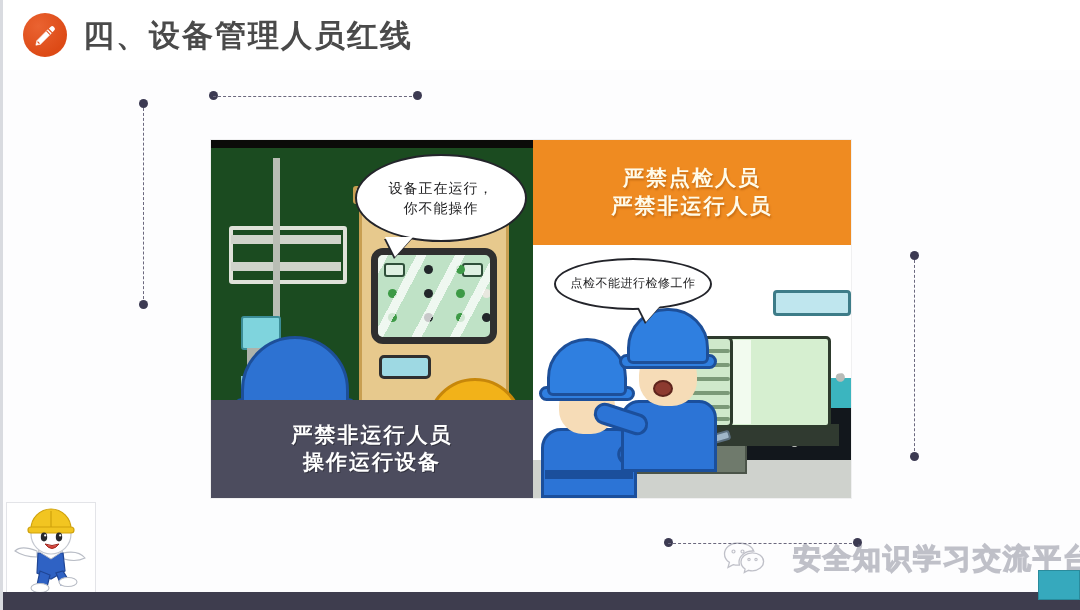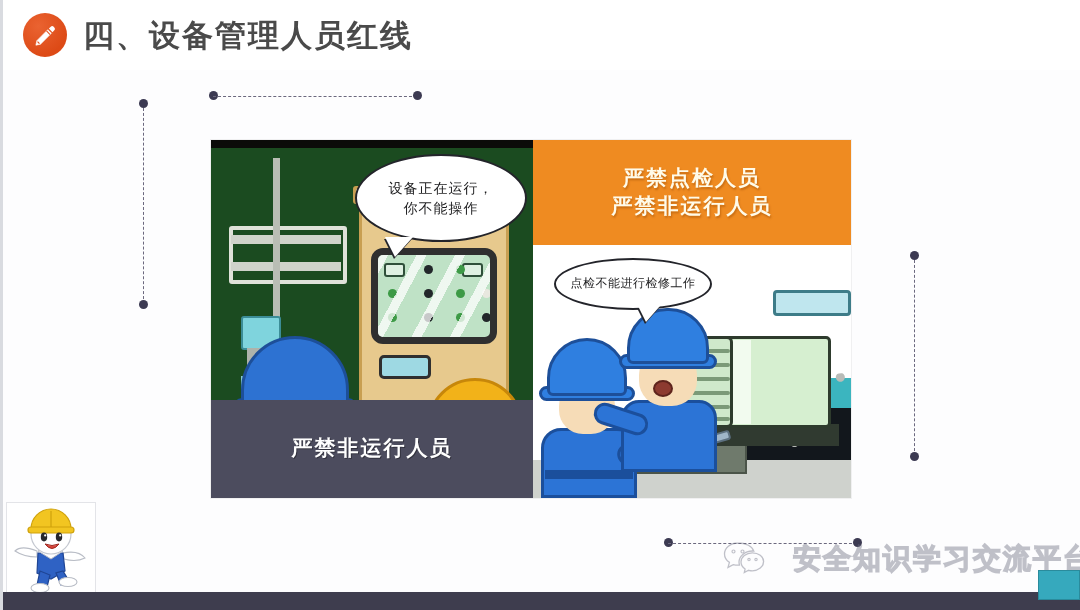--- a/index.html
+++ b/index.html
@@ -379,20 +379,21 @@
       <div class="fb-body"></div>
       <div class="fb-arm"></div>
       <div class="fb-hand"></div>
       <div class="fb-head"></div>
       <div class="fb-mouth"></div>
       <div class="fb-brim"></div>
       <div class="fb-helm"></div>
 
       <div class="l-caption">
         <span>严禁非运行人员</span>
+        <span>操作运行设备</span>
       </div>
     </div>
 
     <div class="panel" id="panel-right">
       <div class="r-floor"></div>
       <div class="r-teal"></div>
       <div class="r-darkfloor"></div>
       <div class="r-greyfloor"></div>
 
       <div class="r-pipe-top"></div>

